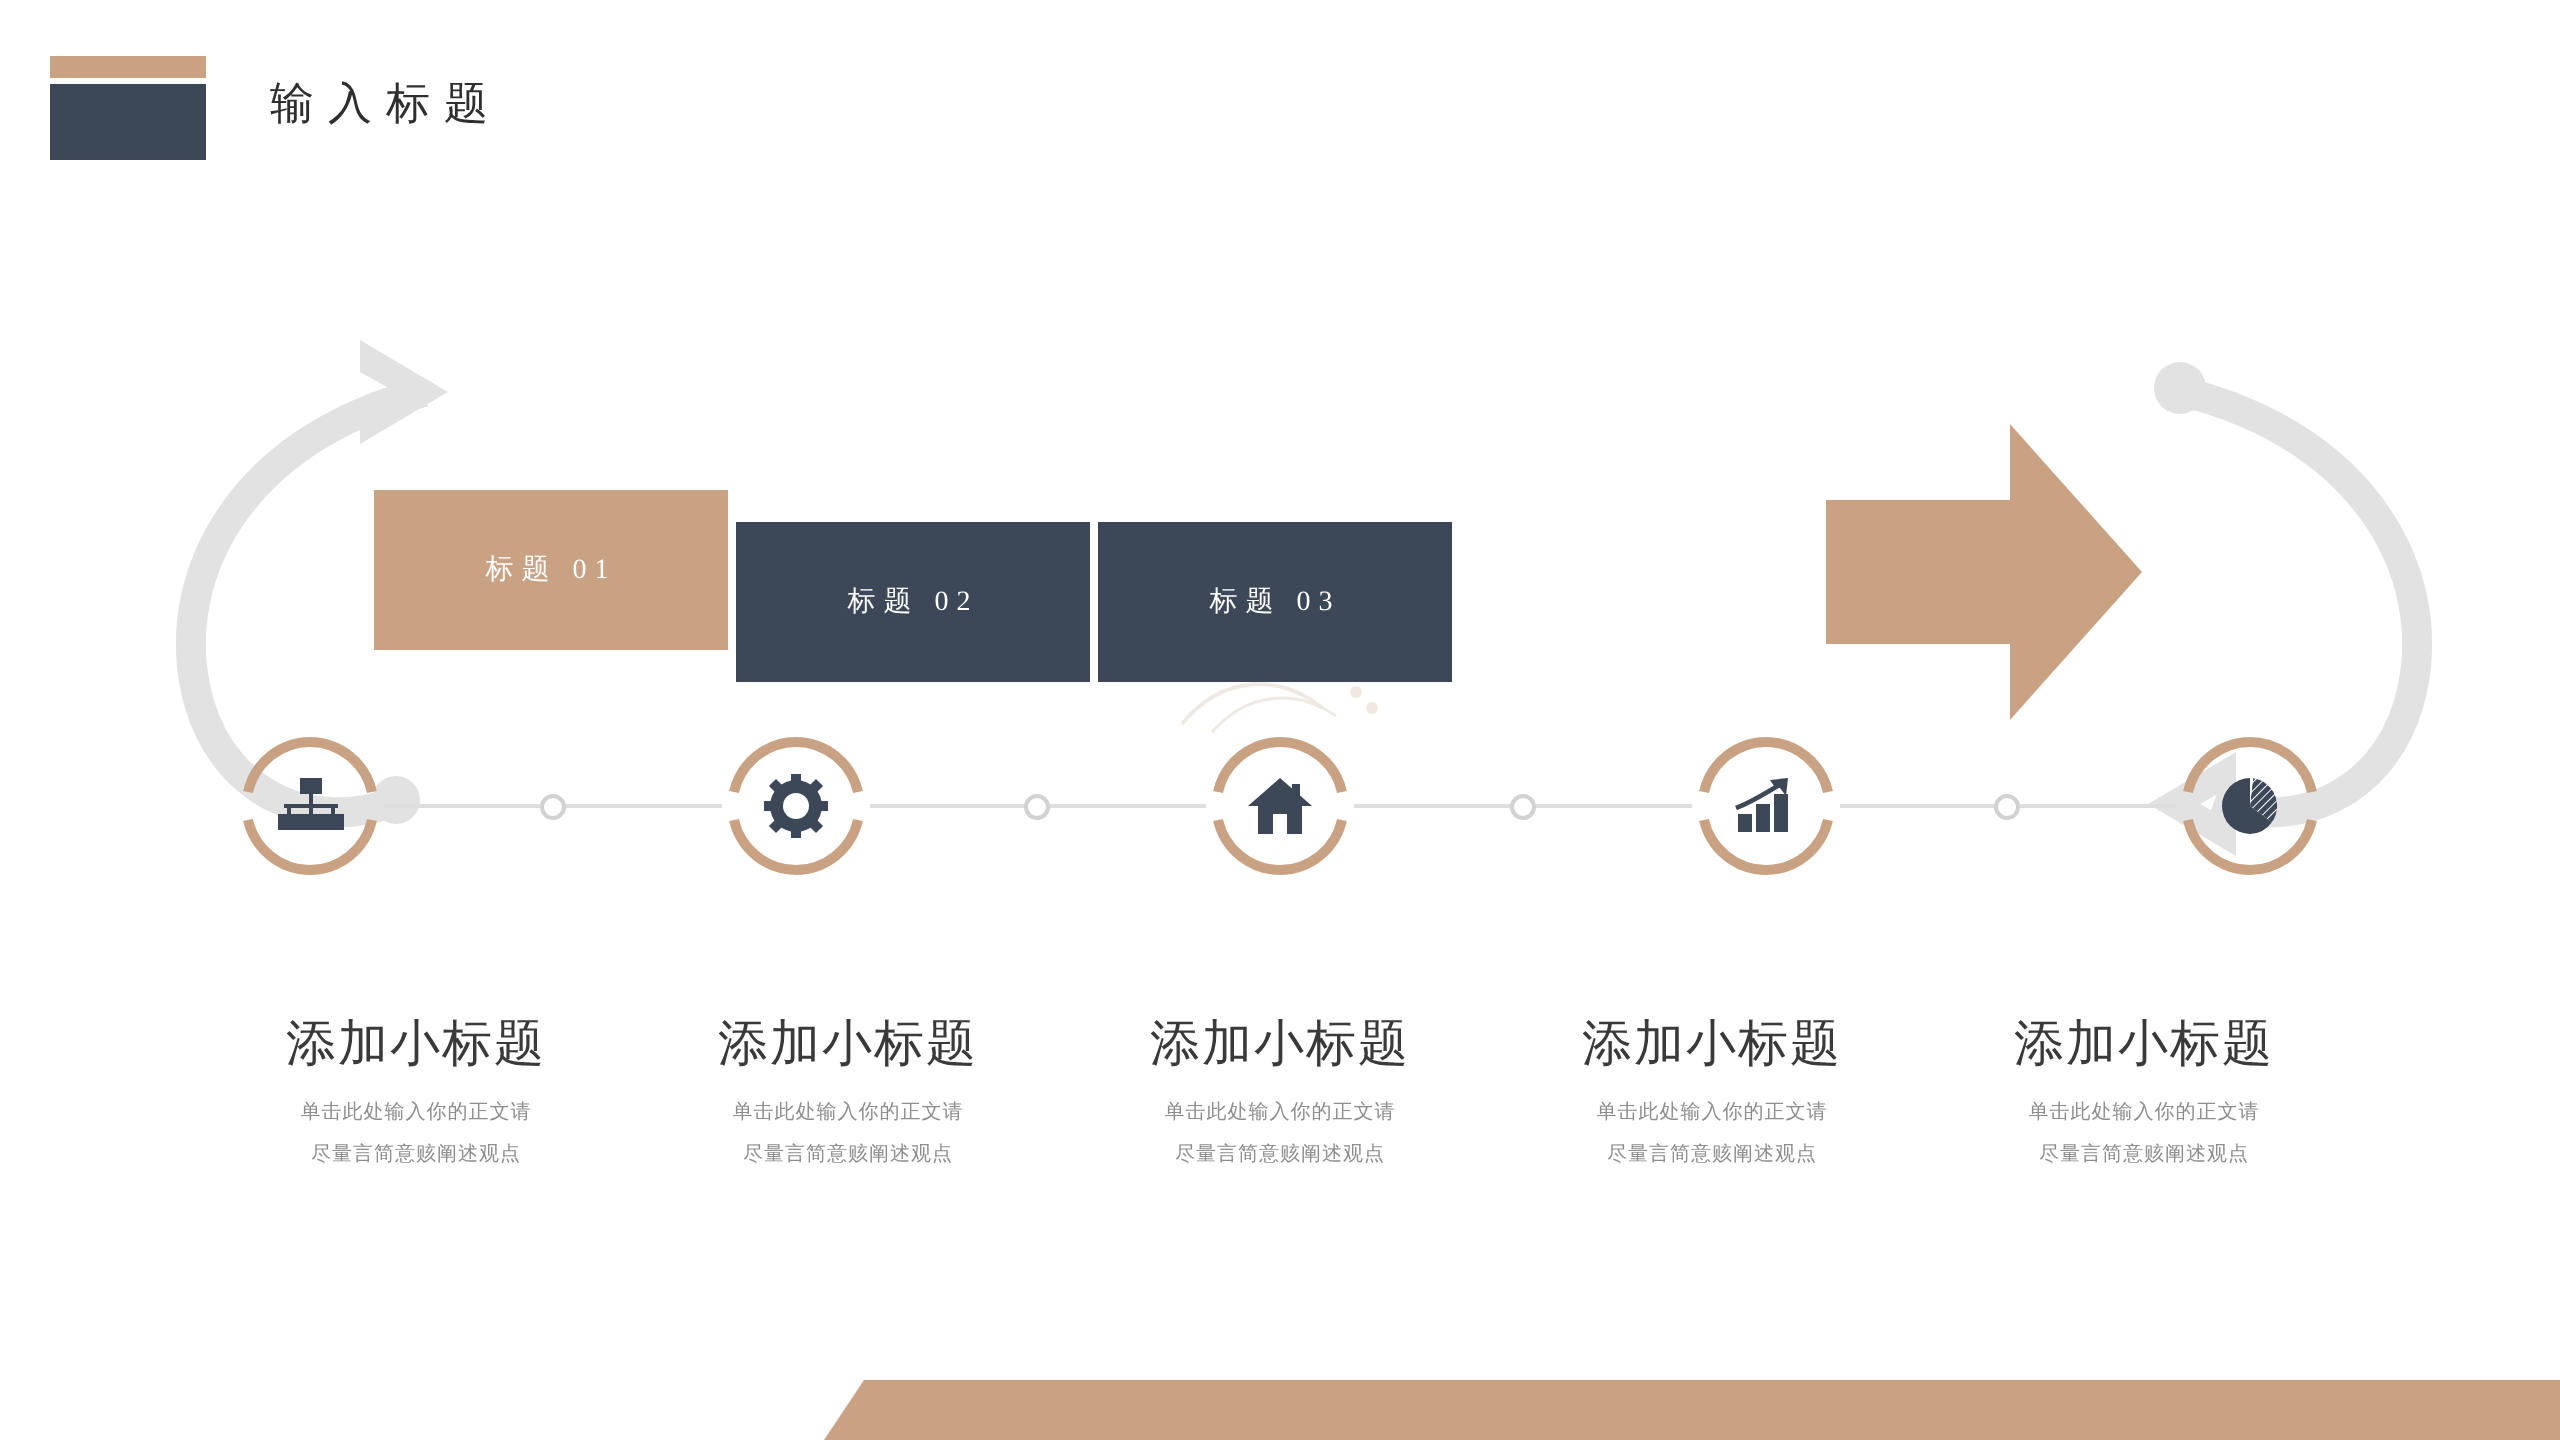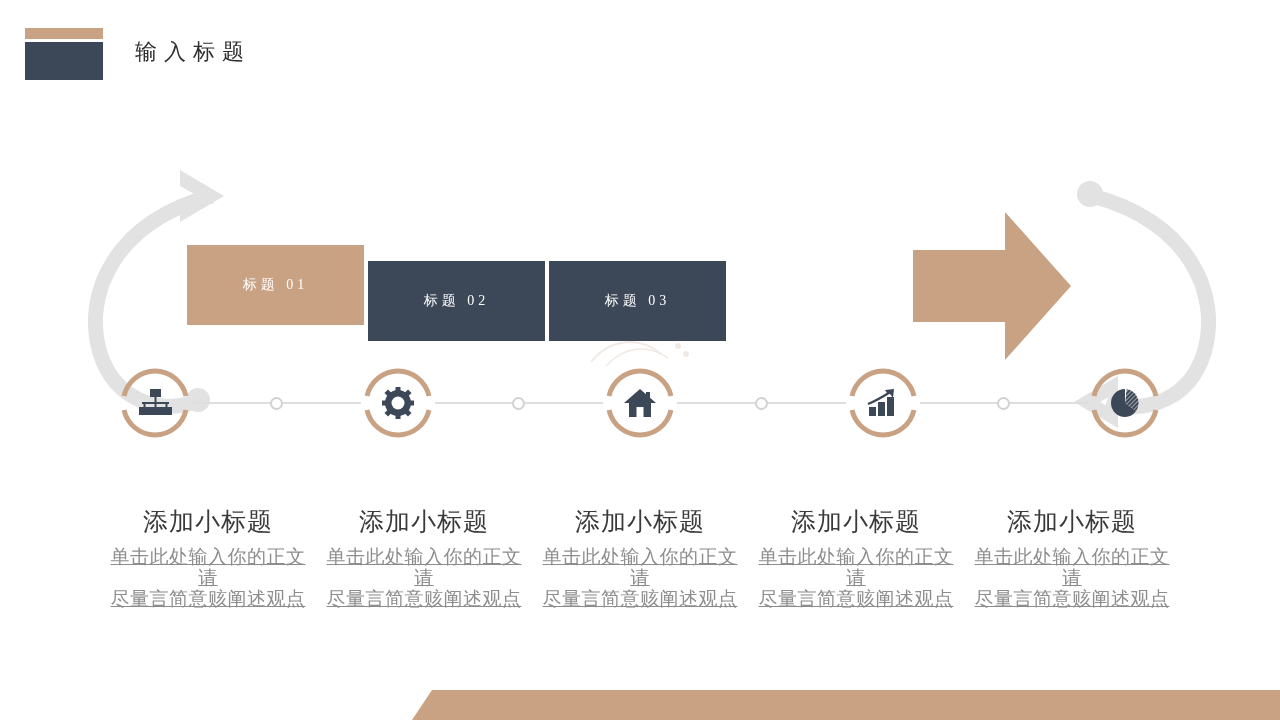--- a/index.html
+++ b/index.html
@@ -151,25 +151,24 @@
     box-sizing: border-box;
   }
   .caption-title {
     font-size: 25px;
     color: #3a3a3a;
     letter-spacing: 1px;
     margin-bottom: 8px;
     text-align: center;
   }
   .caption-line {
-    font-size: 19px;
+    font-size: 10px;
     color: #8d8d8d;
     line-height: 21px;
     letter-spacing: 0.5px;
-    text-decoration: underline;
   }
 
   
   #bottom-band {
     position: absolute;
     left: 0;
     bottom: 0;
     width: 1280px;
     height: 40px;
   }

